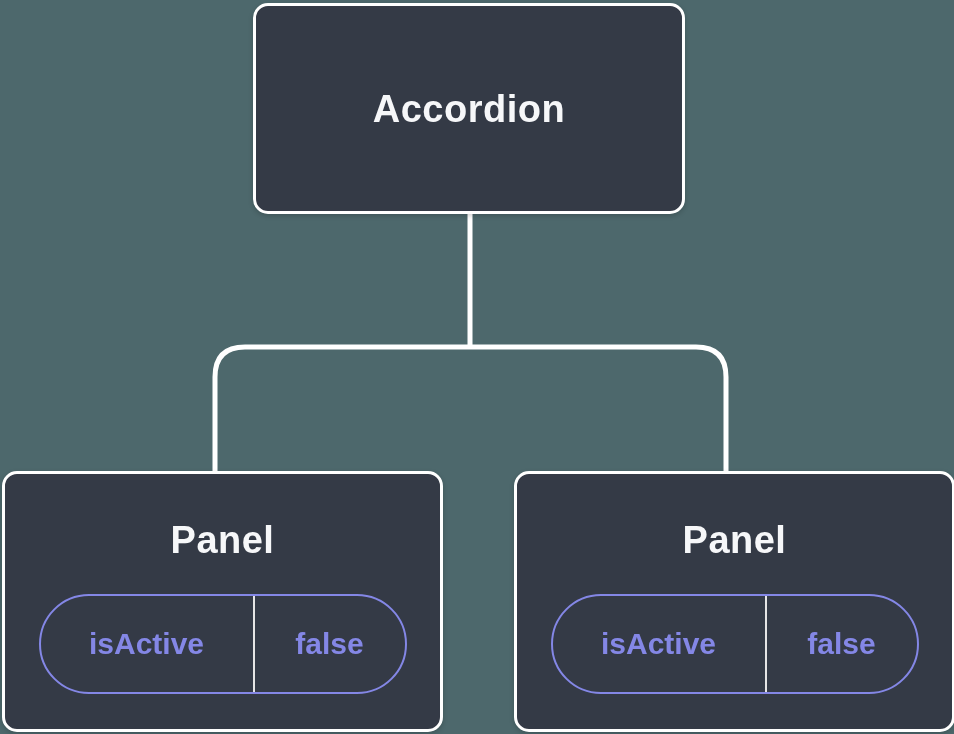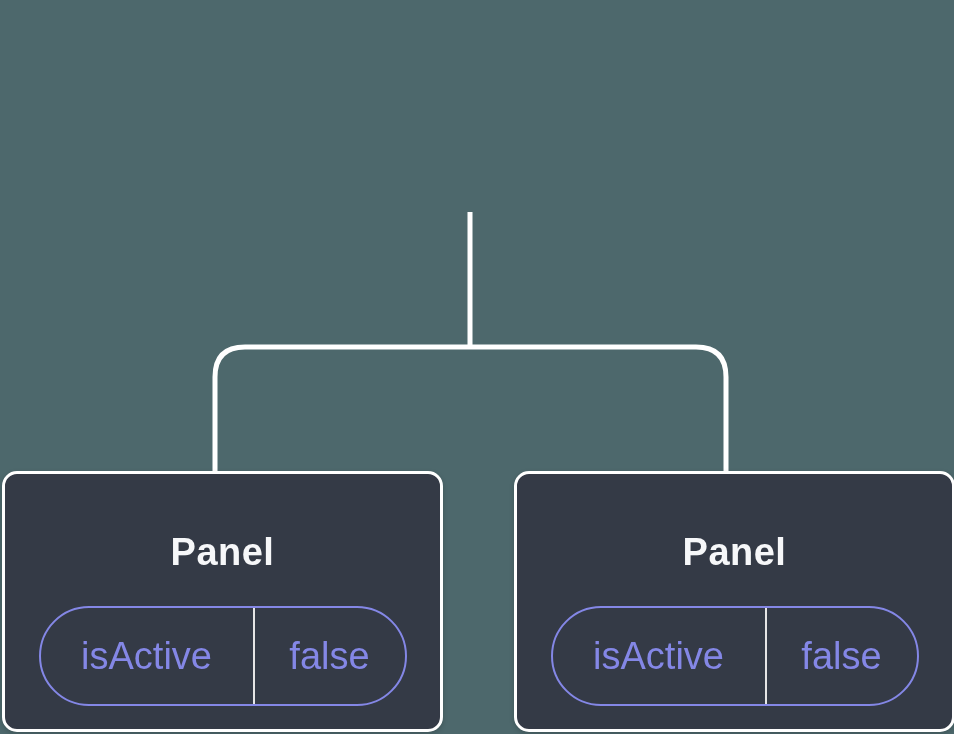--- a/index.html
+++ b/index.html
@@ -37,21 +37,21 @@
     left: 253px;
     top: 3px;
     width: 432px;
     height: 211px;
     justify-content: center;
   }
   .node-panel {
     top: 471px;
     width: 441px;
     height: 261px;
-    padding-top: 58px;
+    padding-top: 46px;
   }
   .node-panel-left  { left: 2px; }
   .node-panel-right { left: 514px; }
   .node-title {
     color: #f6f7f9;
     font-size: 38px;
     font-weight: 600;
     line-height: 40px;
     letter-spacing: 0.5px;
     white-space: nowrap;
@@ -65,40 +65,43 @@
     border-radius: 50px;
     display: flex;
     align-items: stretch;
     overflow: hidden;
   }
   .pill-cell {
     display: flex;
     align-items: center;
     justify-content: center;
     color: #8487e6;
-    font-size: 38px;
-    font-weight: 400;
+    font-size: 30px;
+    font-weight: 700;
     white-space: nowrap;
   }
   .pill-cell-name  { width: 212px; }
   .pill-cell-value {
     flex: 1;
     border-left: 2px solid #e5e5e5;
   }
 </style>
 </head>
 <body>
 
 <div class="canvas">
 
   <svg class="connector-svg" viewBox="0 0 954 734" xmlns="http://www.w3.org/2000/svg">
     <path d="M470 212 L470 349" stroke="#ffffff" stroke-width="5" fill="none"></path>
     <path d="M215 471 L215 377 Q215 347 245 347 L696 347 Q726 347 726 377 L726 471" stroke="#ffffff" stroke-width="5" fill="none"></path>
   </svg>
 
+  <div class="node node-root">
+    <span class="node-title">Accordion</span>
+  </div>
 
   <div class="node node-panel node-panel-left">
     <span class="node-title">Panel</span>
     <div class="pill">
       <span class="pill-cell pill-cell-name">isActive</span>
       <span class="pill-cell pill-cell-value">false</span>
     </div>
   </div>
 
   <div class="node node-panel node-panel-right">

